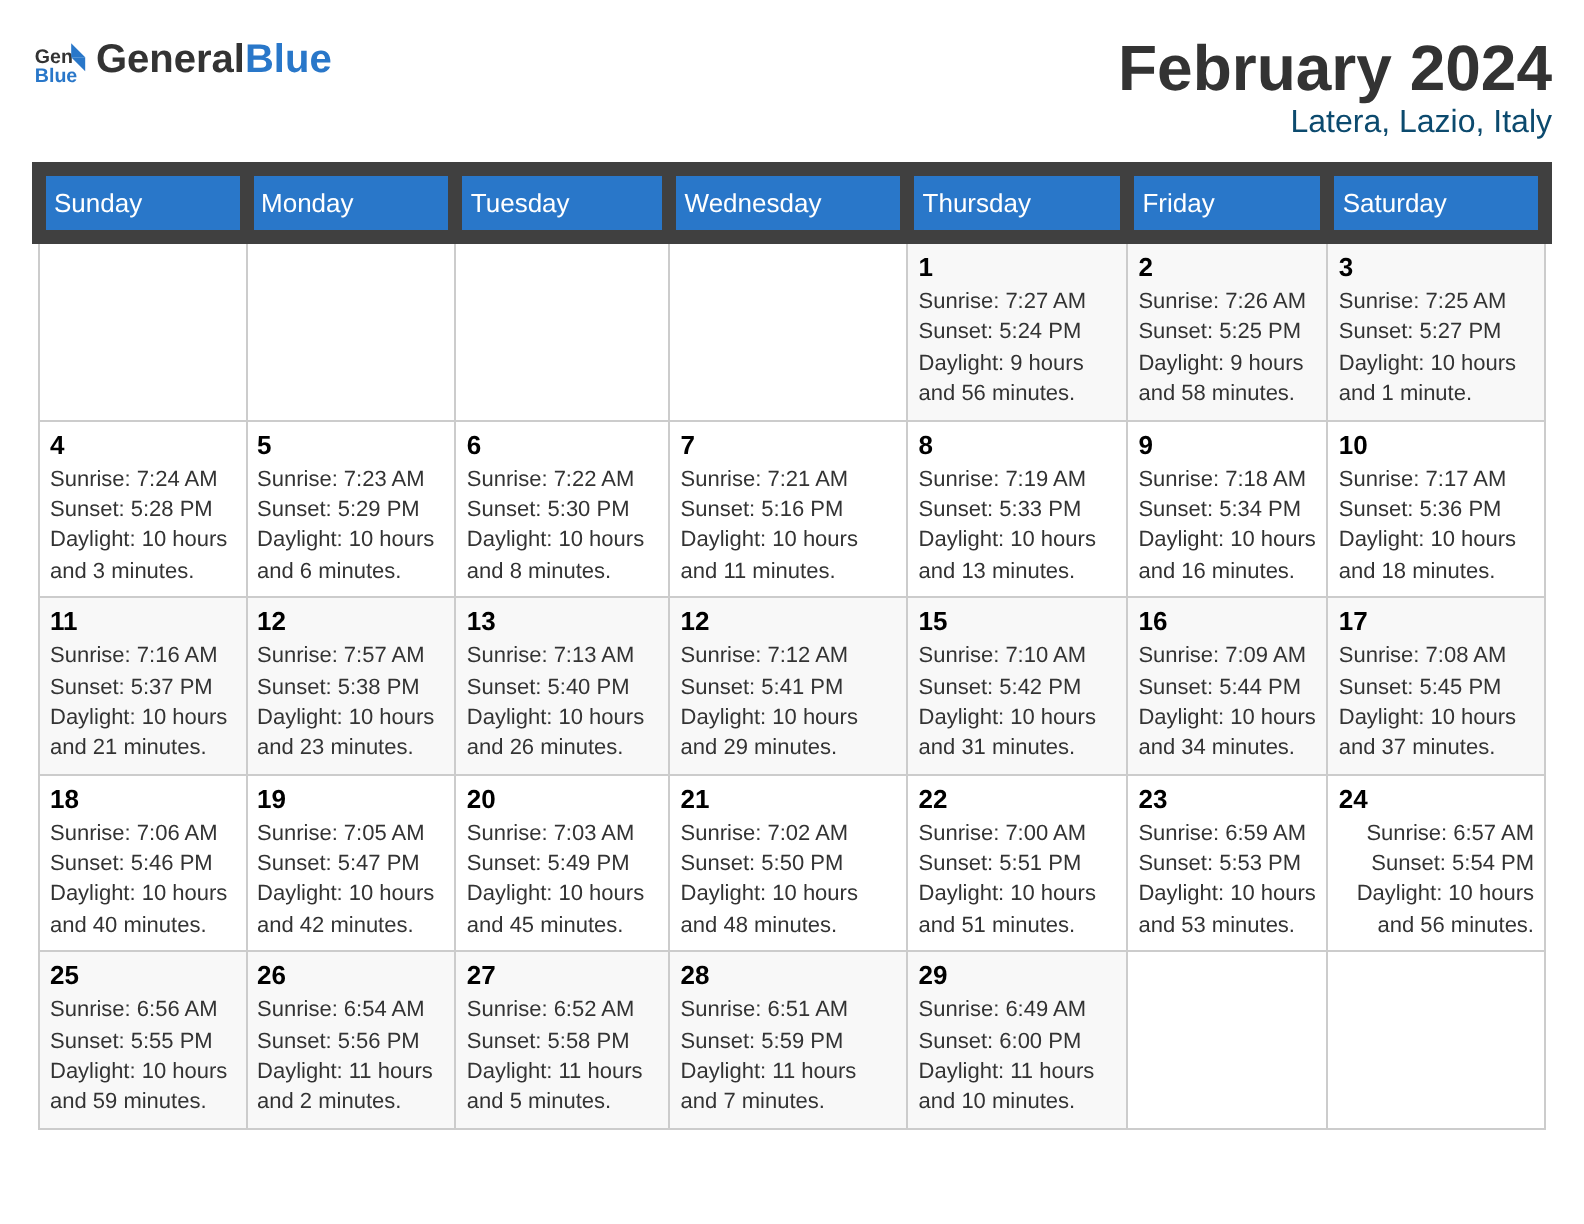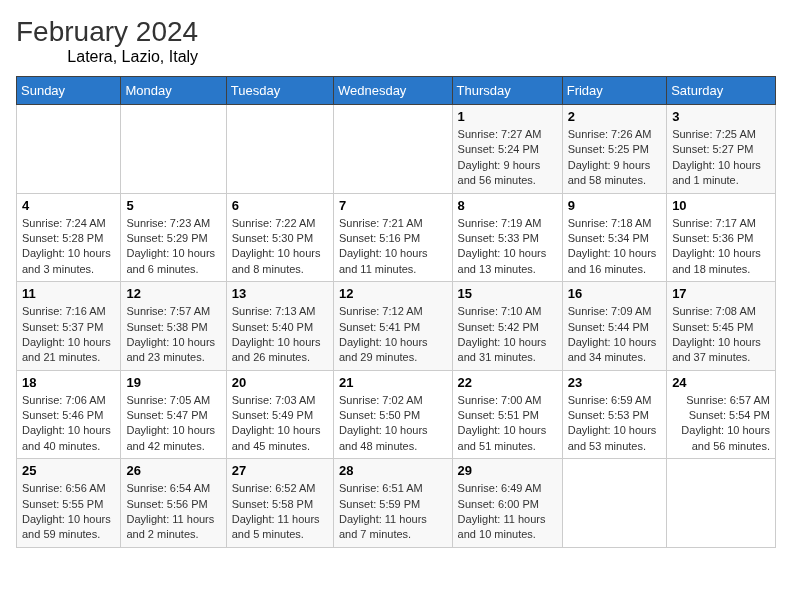--- a/index.html
+++ b/index.html
@@ -32,41 +32,41 @@
       color: #2977c9;
     }
     .logo-icon {
       width: 28px;
       height: 28px;
     }
     .title-area {
       text-align: right;
     }
     .main-title {
-      font-size: 28px;
-      font-weight: normal;
+      font-size: 32px;
+      font-weight: bold;
       color: #333;
     }
     .subtitle {
       font-size: 16px;
-      color: #000000;
+      color: #0c4a6e;
     }
     table {
       width: 100%;
       border-collapse: collapse;
       font-size: 11px;
     }
     thead tr th {
       background-color: #2977c9;
       color: #fff;
       padding: 6px 4px;
       text-align: left;
       font-size: 13px;
       font-weight: normal;
-      border: 1px solid #404040;
+      border: 7px solid #404040;
     }
     tbody tr td {
       border: 1px solid #ccc;
       padding: 4px 5px;
       vertical-align: top;
       background: #fff;
       min-height: 80px;
     }
     tbody tr:nth-child(odd) td {
       background: #f8f8f8;
@@ -82,20 +82,33 @@
       line-height: 1.4;
     }
     .empty-cell {
       background: #fff !important;
     }
   </style>
 </head>
 <body>
 
 <div class="header-area">
+  <div class="logo">
+    <svg class="logo-icon" viewBox="0 0 40 40" xmlns="http://www.w3.org/2000/svg">
+      <text x="2" y="22" font-size="14" font-weight="bold" fill="#333">Gen</text>
+      <polygon points="28,8 38,18 28,18" fill="#2977c9"></polygon>
+      <polygon points="28,18 38,18 38,28" fill="#2977c9"></polygon>
+      <text x="2" y="36" font-size="14" font-weight="bold" fill="#2977c9">Blue</text>
+    </svg>
+    <div>
+      <div>
+        <span class="logo-text-general">General</span><span class="logo-text-blue">Blue</span>
+      </div>
+    </div>
+  </div>
   <div class="title-area">
     <div class="main-title">February 2024</div>
     <div class="subtitle">Latera, Lazio, Italy</div>
   </div>
 </div>
 
 <table>
   <thead>
     <tr>
     <th>Sunday</th>

